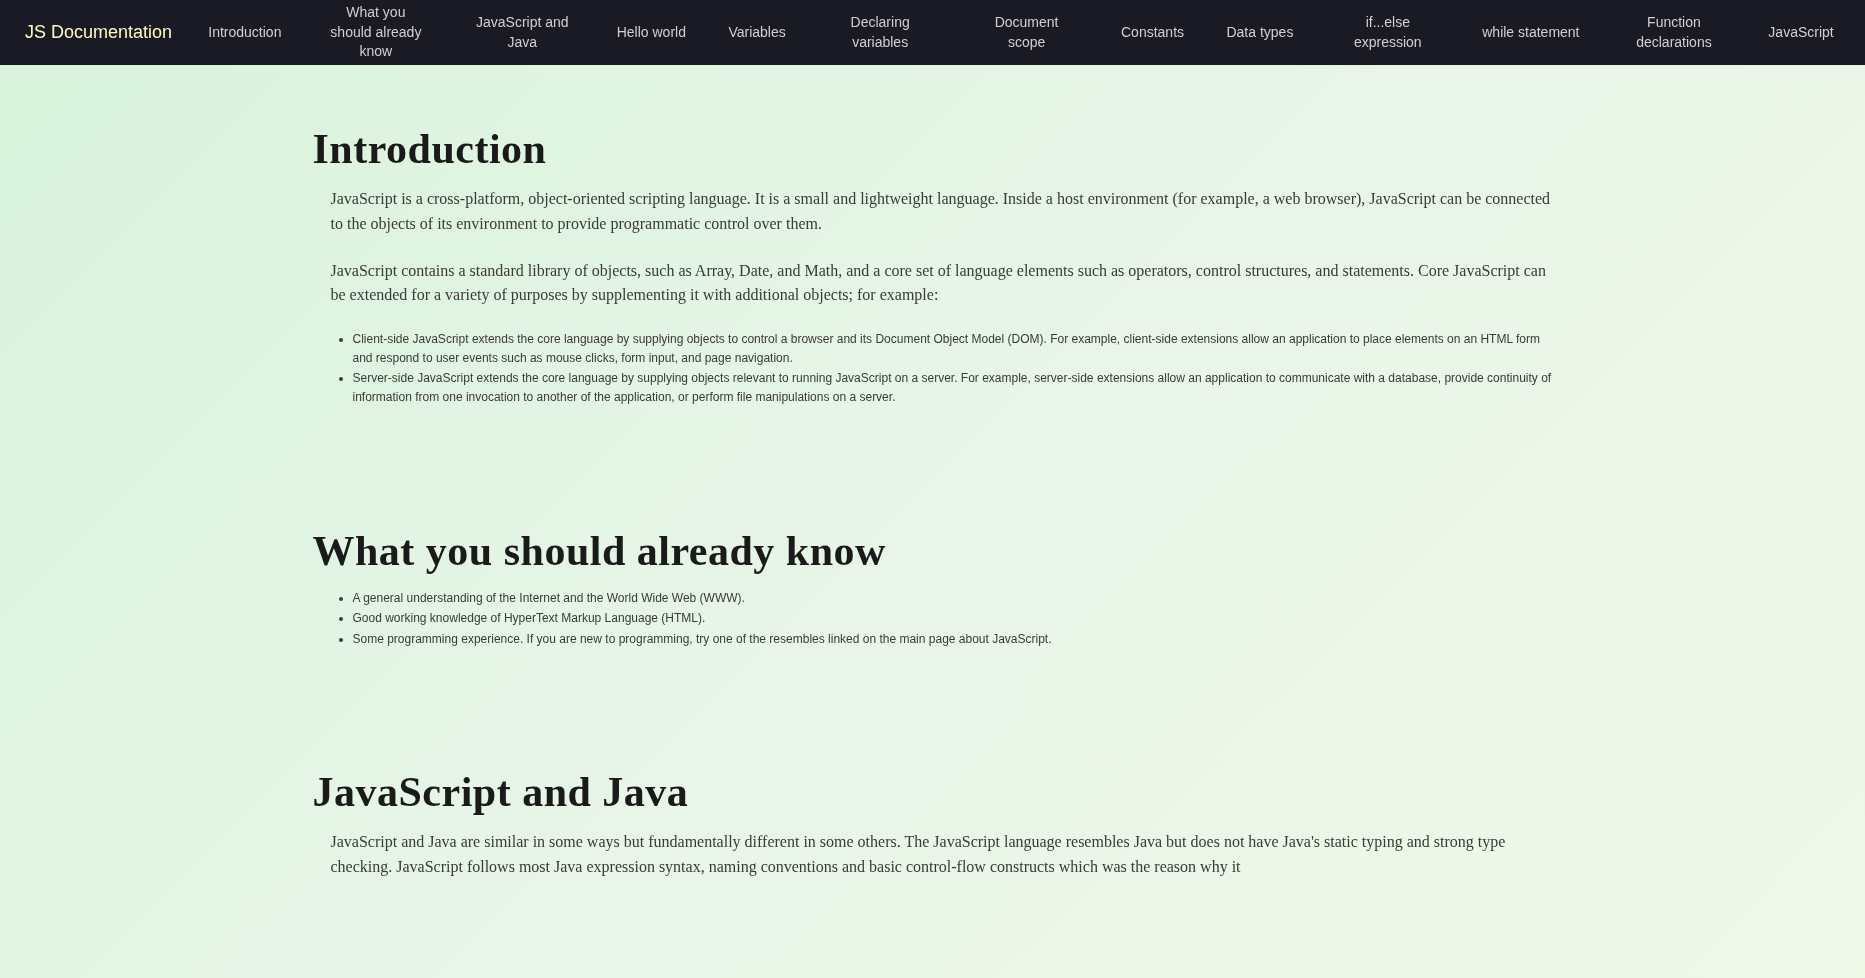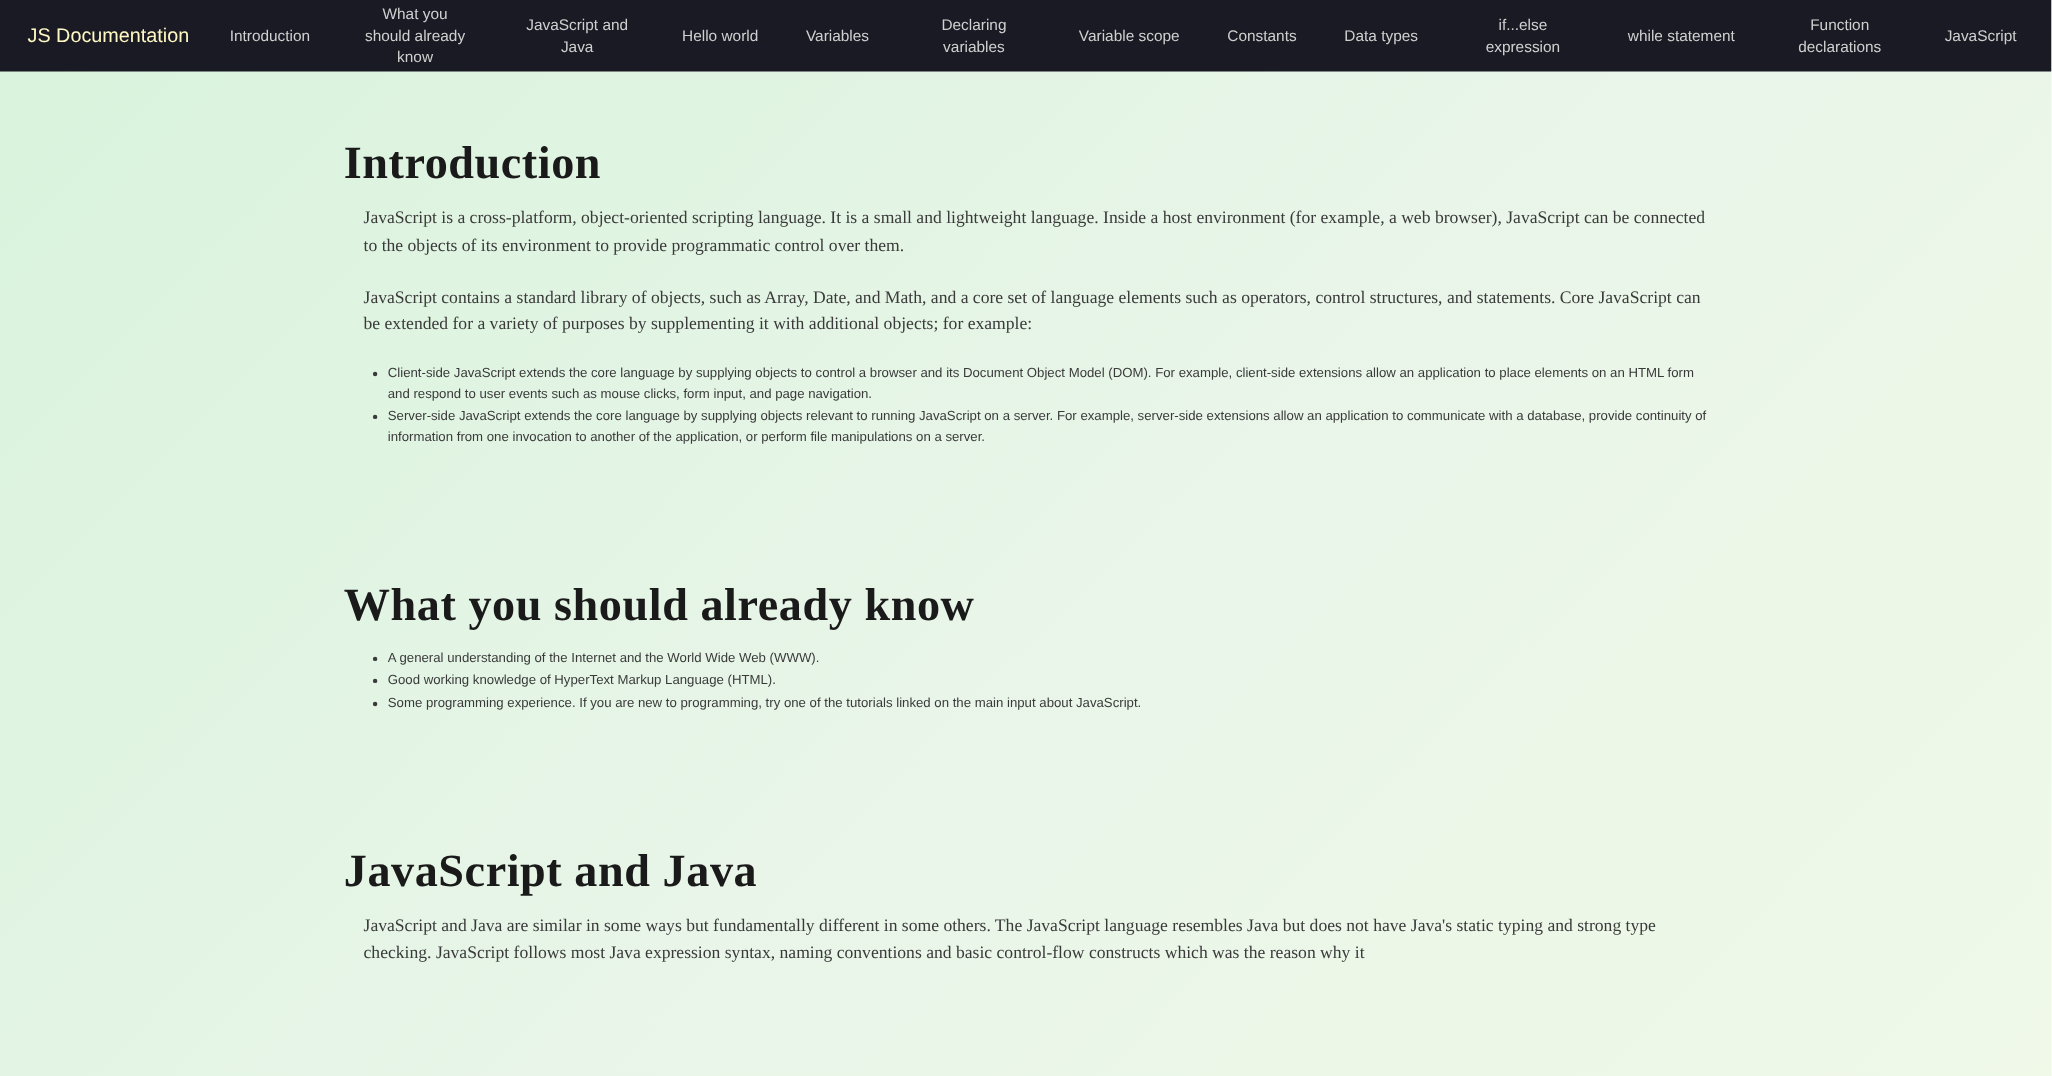--- a/index.html
+++ b/index.html
@@ -98,21 +98,21 @@
 
 <nav>
   <div class="nav-title">JS Documentation</div>
   <div class="nav-links">
     <a href="#">Introduction</a>
     <a href="#">What you should already know</a>
     <a href="#">JavaScript and Java</a>
     <a href="#">Hello world</a>
     <a href="#">Variables</a>
     <a href="#">Declaring variables</a>
-    <a href="#">Variable scope</a>
+    <a href="#">Document scope</a>
     <a href="#">Constants</a>
     <a href="#">Data types</a>
     <a href="#">if...else expression</a>
     <a href="#">while statement</a>
     <a href="#">Function declarations</a>
     <a href="#">JavaScript</a>
   </div>
 </nav>
 
 <main>
@@ -128,21 +128,21 @@
       </ul>
     </div>
   </section>
 
   <section>
     <h1>What you should already know</h1>
     <div class="section-content">
       <ul>
         <li>A general understanding of the Internet and the World Wide Web (WWW).</li>
         <li>Good working knowledge of HyperText Markup Language (HTML).</li>
-        <li>Some programming experience. If you are new to programming, try one of the tutorials linked on the main input about JavaScript.</li>
+        <li>Some programming experience. If you are new to programming, try one of the resembles linked on the main page about JavaScript.</li>
       </ul>
     </div>
   </section>
 
   <section>
     <h1>JavaScript and Java</h1>
     <div class="section-content">
       <p>JavaScript and Java are similar in some ways but fundamentally different in some others. The JavaScript language resembles Java but does not have Java's static typing and strong type checking. JavaScript follows most Java expression syntax, naming conventions and basic control-flow constructs which was the reason why it</p>
     </div>
   </section>

